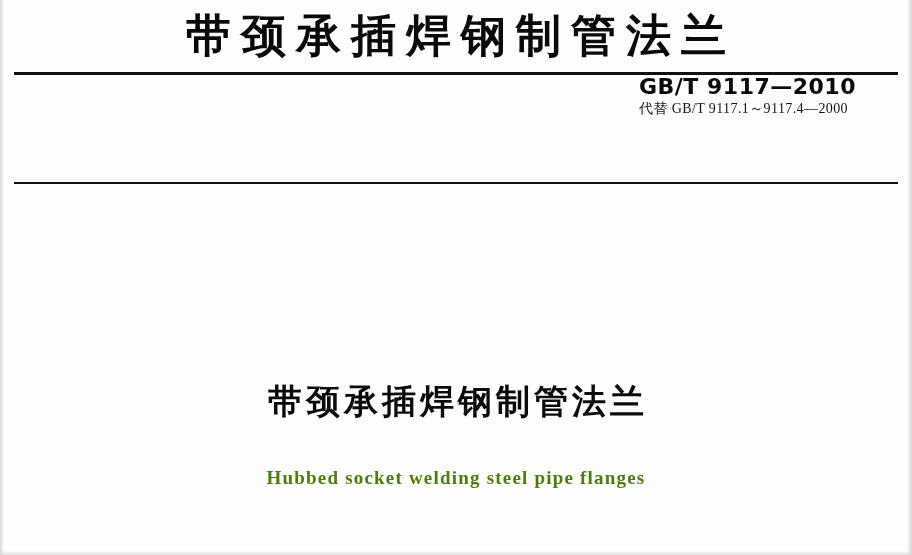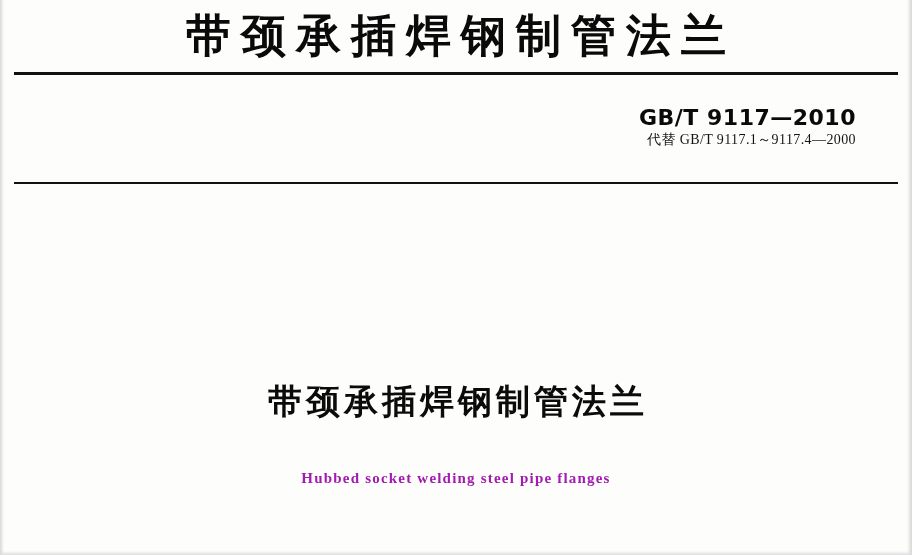--- a/index.html
+++ b/index.html
@@ -48,22 +48,22 @@
     top: 72px;
     width: 884px;
     height: 3px;
     background: #111111;
   }
 
   
   .std-block {
     position: absolute;
     right: 56px;
-    top: 105px;
-    text-align: right;
+    top: 74px;
+    text-align: left;
   }
   .std-number {
     font-family: "DejaVu Sans", sans-serif;
     font-weight: bold;
     font-size: 22px;
     line-height: 26px;
     letter-spacing: 0.5px;
     color: #0a0a0a;
     white-space: nowrap;
   }
@@ -100,24 +100,24 @@
     line-height: 46px;
     letter-spacing: 4px;
     text-indent: 4px;
     color: #0b0b0b;
     white-space: nowrap;
   }
   .doc-title-en {
     margin-top: 42px;
     font-family: "Liberation Serif", serif;
     font-weight: bold;
-    font-size: 15px;
+    font-size: 19px;
     line-height: 24px;
     letter-spacing: 1.2px;
-    color: #a21caf;
+    color: #4d7c0f;
     white-space: nowrap;
   }
 
   
   .edge-left {
     position: absolute;
     left: 0;
     top: 0;
     width: 4px;
     height: 555px;

